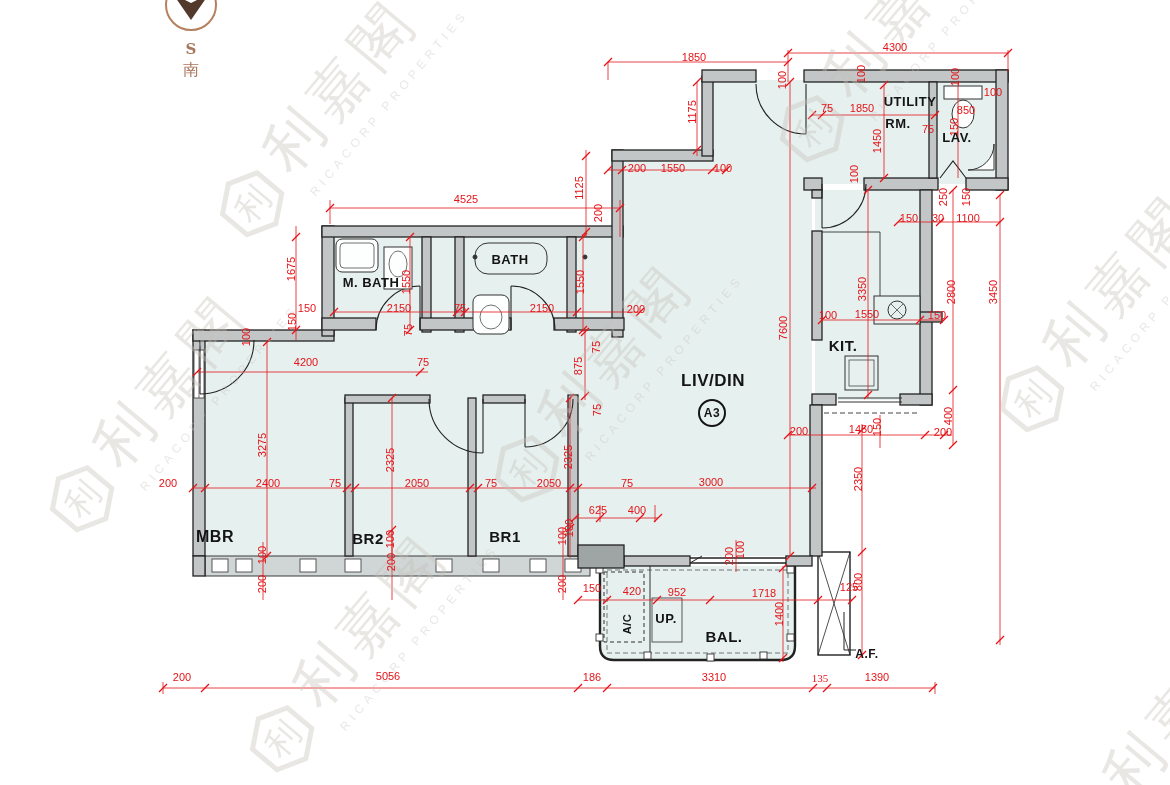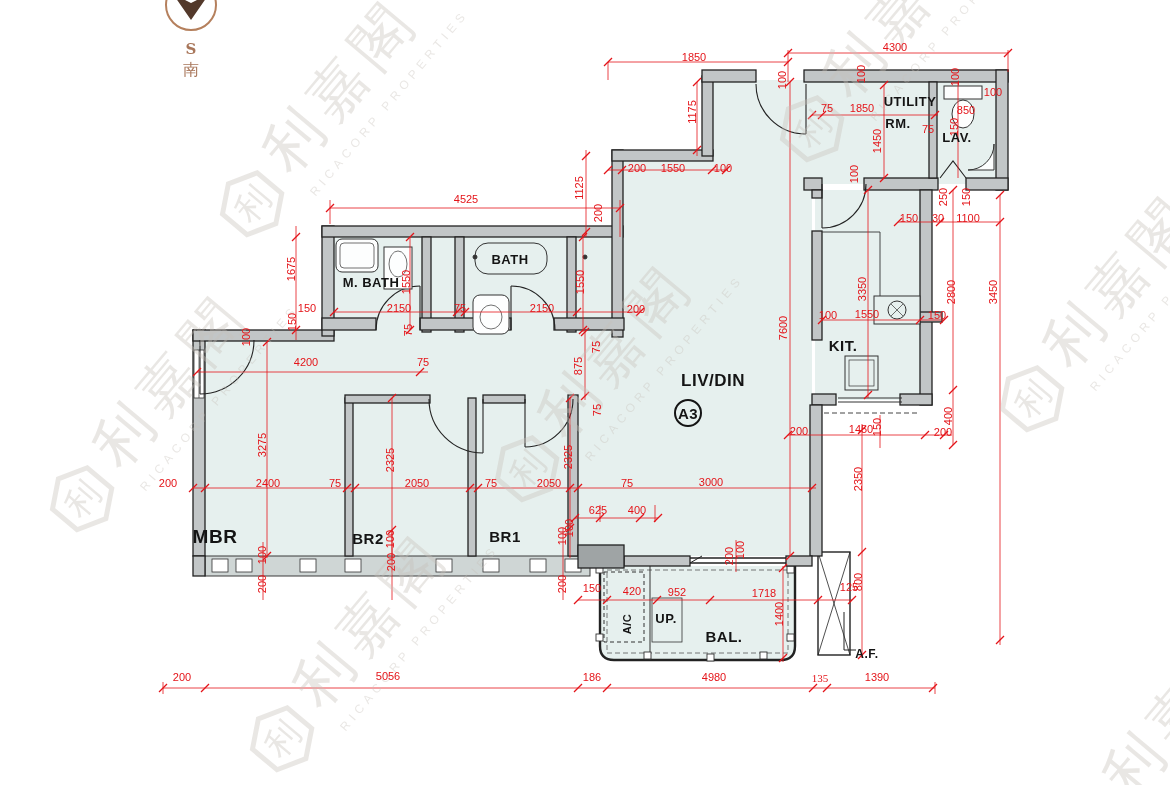--- a/index.html
+++ b/index.html
@@ -469,34 +469,34 @@
       <div class="dim v" style="left: 391px; top: 562px;">200</div>
       <div class="dim v" style="left: 562px; top: 536px;">100</div>
       <div class="dim v" style="left: 562px; top: 584px;">200</div>
       <div class="dim" style="left: 592px; top: 588px;">150</div>
       <div class="dim" style="left: 632px; top: 591px;">420</div>
       <div class="dim" style="left: 677px; top: 592px;">952</div>
       <div class="dim" style="left: 764px; top: 593px;">1718</div>
       <div class="dim" style="left: 182px; top: 677px;">200</div>
       <div class="dim" style="left: 388px; top: 676px;">5056</div>
       <div class="dim" style="left: 592px; top: 677px;">186</div>
-      <div class="dim" style="left: 714px; top: 677px;">4980</div>
+      <div class="dim" style="left: 714px; top: 677px;">3310</div>
       <div class="dim" style="left: 820px; top: 678px; font-family: Liberation Serif, serif;">135</div>
       <div class="dim" style="left: 877px; top: 677px;">1390</div>
     </div>
   <div id="room-labels">
-      <div class="room" style="left: 215px; top: 537px; font-size: 19px;">MBR</div>
+      <div class="room" style="left: 215px; top: 537px; font-size: 16px;">MBR</div>
       <div class="room" style="left: 368px; top: 538px; font-size: 15px;">BR2</div>
       <div class="room" style="left: 505px; top: 536px; font-size: 15px;">BR1</div>
       <div class="room" style="left: 371px; top: 282px; font-size: 13px;">M. BATH</div>
       <div class="room" style="left: 510px; top: 259px; font-size: 13px;">BATH</div>
       <div class="room" style="left: 843px; top: 345px; font-size: 15px;">KIT.</div>
       <div class="room" style="left: 910px; top: 101px; font-size: 13px;">UTILITY</div>
       <div class="room" style="left: 898px; top: 123px; font-size: 13px;">RM.</div>
       <div class="room" style="left: 957px; top: 137px; font-size: 13px;">LAV.</div>
       <div class="room" style="left: 713px; top: 381px; font-size: 17px;">LIV/DIN</div>
-      <div class="room circle" style="left: 688px; top: 413px; font-size: 15px;">A3</div>
+      <div class="room circle" style="left: 712px; top: 413px; font-size: 12px;">A3</div>
       <div class="room" style="left: 666px; top: 618px; font-size: 13px;">UP.</div>
       <div class="room" style="left: 724px; top: 636px; font-size: 15px;">BAL.</div>
       <div class="room v" style="left: 627px; top: 624px; font-size: 11px;">A/C</div>
       <div class="room" style="left: 867px; top: 654px; font-size: 12px;">A.F.</div>
     </div>
 </div>
 
 </body></html>

